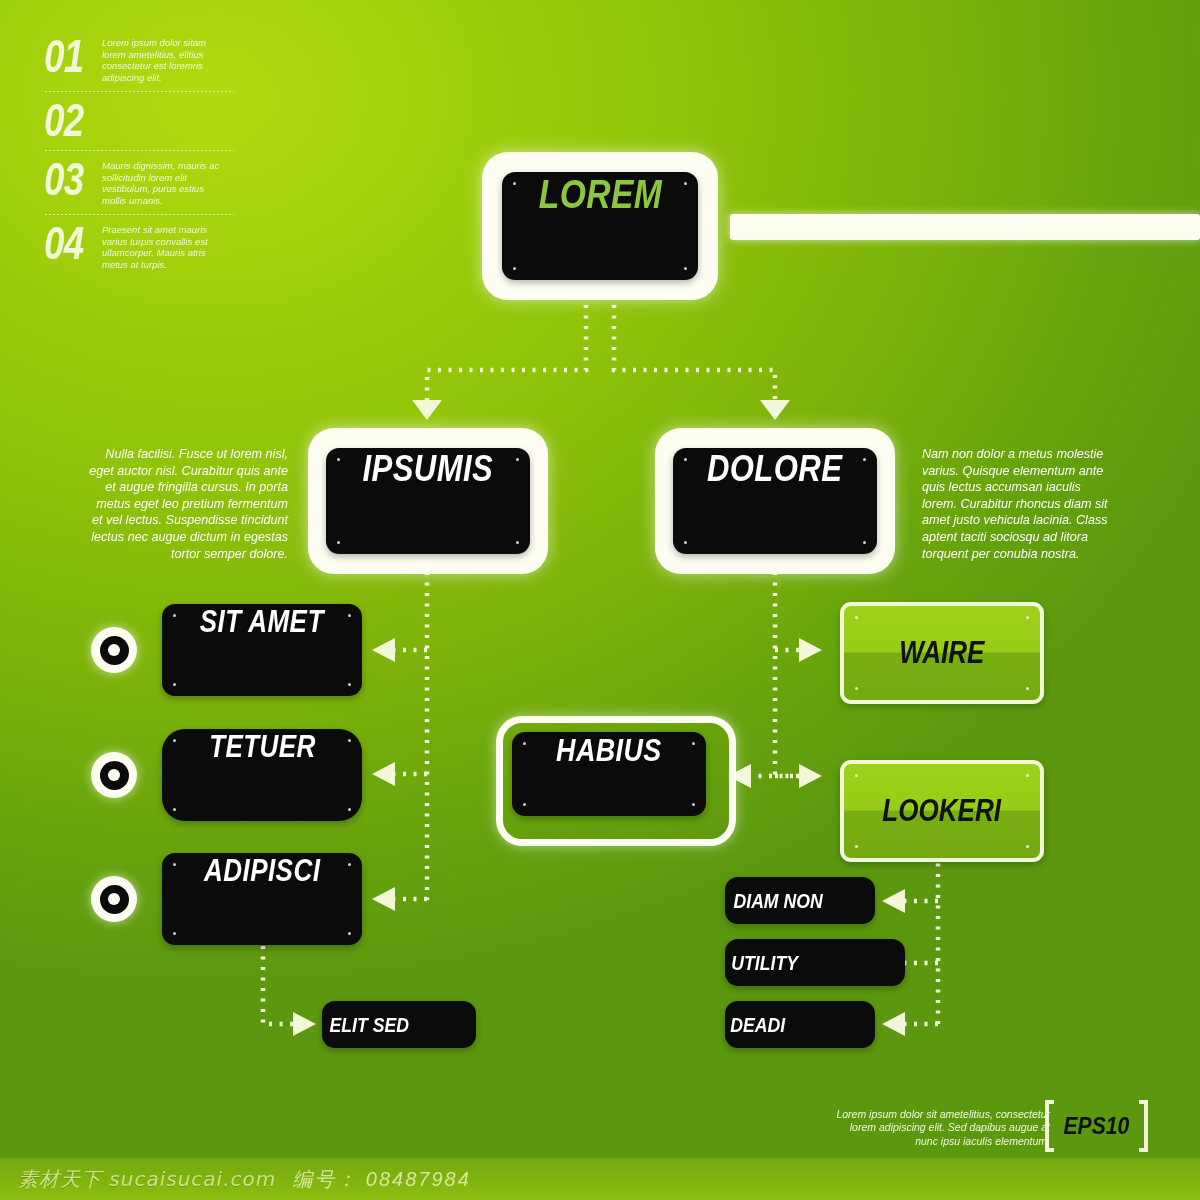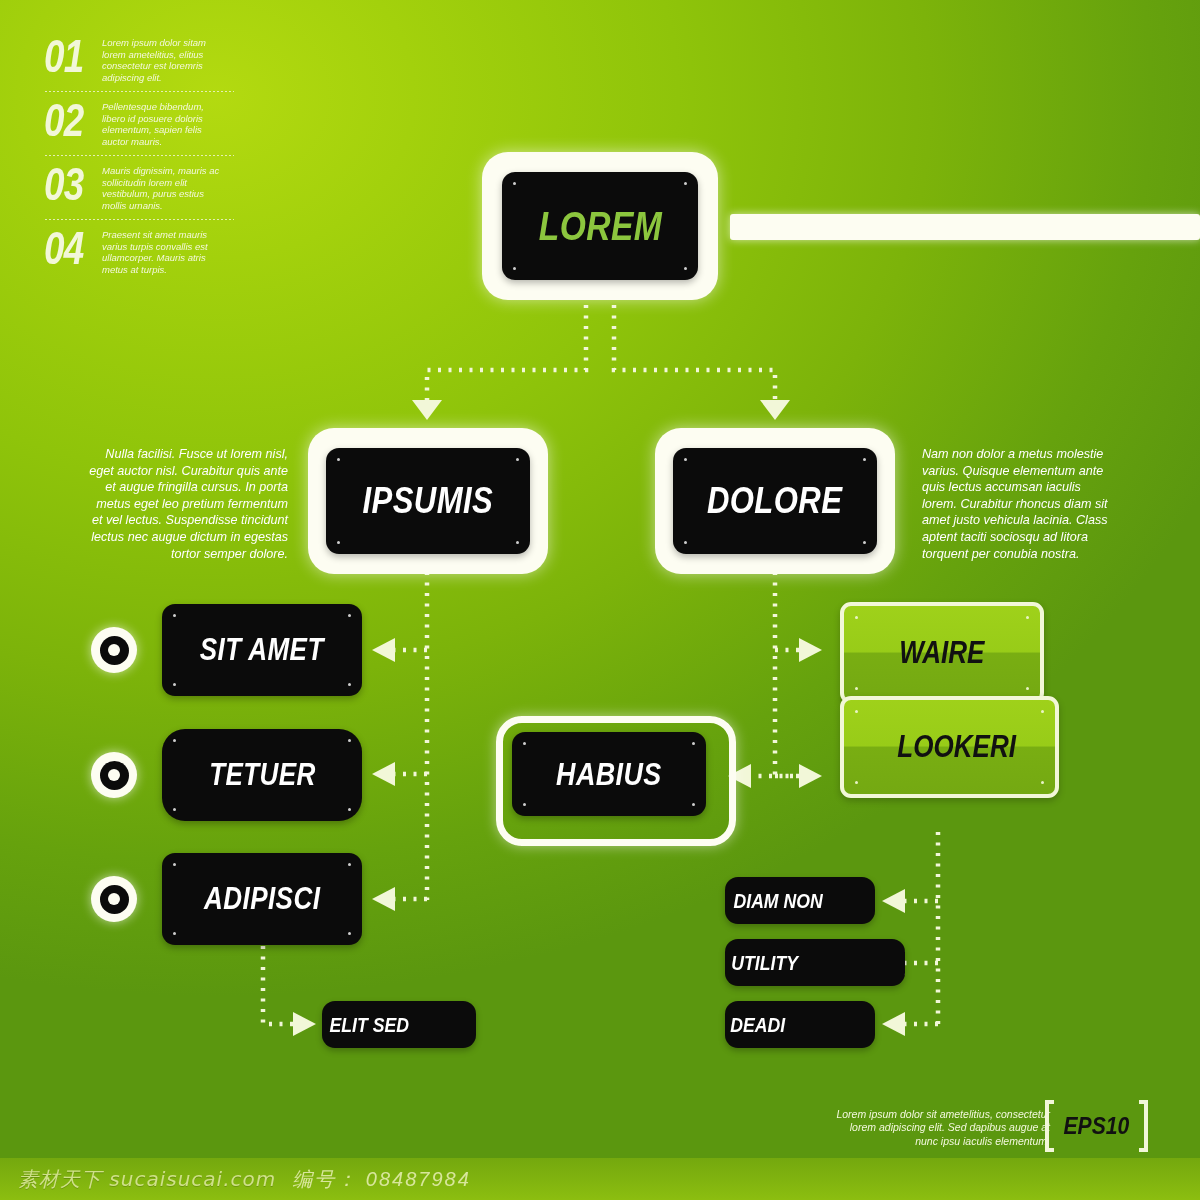--- a/index.html
+++ b/index.html
@@ -48,21 +48,21 @@
   }
   
   .frame{position:absolute;border-radius:26px;}
   .frame.filled{background:#fdfdf2;box-shadow:0 0 16px rgba(255,255,255,.55);}
   .frame.ring{
     background:transparent;border:7px solid #fdfdf2;
     box-shadow:0 0 13px rgba(255,255,255,.5);
   }
   .plate{
     position:absolute;background:#0b0b0b;border-radius:13px;
-    display:flex;align-items:center;justify-content:center;
+    display:flex;align-items:flex-start;justify-content:center;
     box-shadow:0 3px 7px rgba(0,0,0,.28);
   }
   .plate .lbl{
     font-weight:700;color:#ffffff;letter-spacing:.5px;
     transform:scaleX(.84);transform-origin:center;white-space:nowrap;
   }
   .plate .lbl.green{color:#8cc63e;}
   .screw{position:absolute;width:3px;height:3px;border-radius:50%;background:#d9d9d9;opacity:.95;}
   .screw.tl{left:11px;top:10px;} .screw.tr{right:11px;top:10px;}
   .screw.bl{left:11px;bottom:10px;} .screw.br{right:11px;bottom:10px;}
@@ -165,21 +165,20 @@
   </svg>
 
   <div id="numlist">
     <div class="num-row">
       <div class="num-big">01</div>
       <div class="num-txt">Lorem ipsum dolor sitam lorem ametelitius, elitius consectetur est loremris adipiscing elit.</div>
     </div>
     <div class="dotsep"></div>
     <div class="num-row">
       <div class="num-big">02</div>
-      <div class="num-txt">Pellentesque bibendum, libero id posuere doloris elementum, sapien felis auctor mauris.</div>
     </div>
     <div class="dotsep"></div>
     <div class="num-row">
       <div class="num-big">03</div>
       <div class="num-txt">Mauris dignissim, mauris ac sollicitudin lorem elit vestibulum, purus estius mollis urnanis.</div>
     </div>
     <div class="dotsep"></div>
     <div class="num-row">
       <div class="num-big">04</div>
       <div class="num-txt">Praesent sit amet mauris varius turpis convallis est ullamcorper. Mauris atris metus at turpis.</div>
@@ -259,21 +258,21 @@
   </div>
 
   <div class="gplate" style="left:840px;top:602px;width:196px;height:94px;">
     <span class="screw tl"></span>
     <span class="screw tr"></span>
     <span class="screw bl"></span>
     <span class="screw br"></span>
     <span class="lbl" style="font-size:31px;">WAIRE</span>
   </div>
 
-  <div class="gplate" style="left:840px;top:696px;width:196px;height:94px;padding-left:15px;">
+  <div class="gplate" style="left:840px;top:760px;width:196px;height:94px;">
     <span class="screw tl"></span>
     <span class="screw tr"></span>
     <span class="screw bl"></span>
     <span class="screw br"></span>
     <span class="lbl" style="font-size:31px;">LOOKERI</span>
   </div>
 
   <div class="pill" style="left:725px;top:877px;width:150px;height:47px;">
     <span class="lbl">DIAM NON</span>
   </div>

